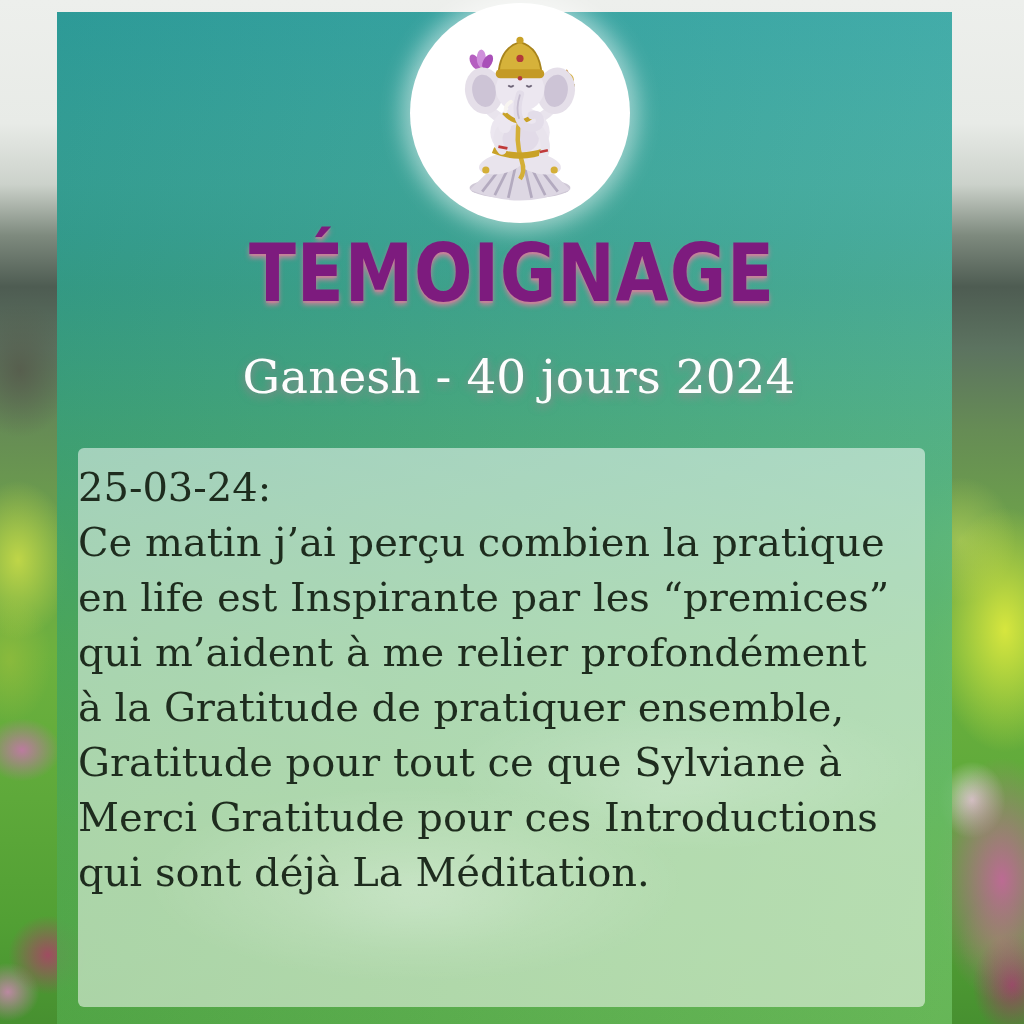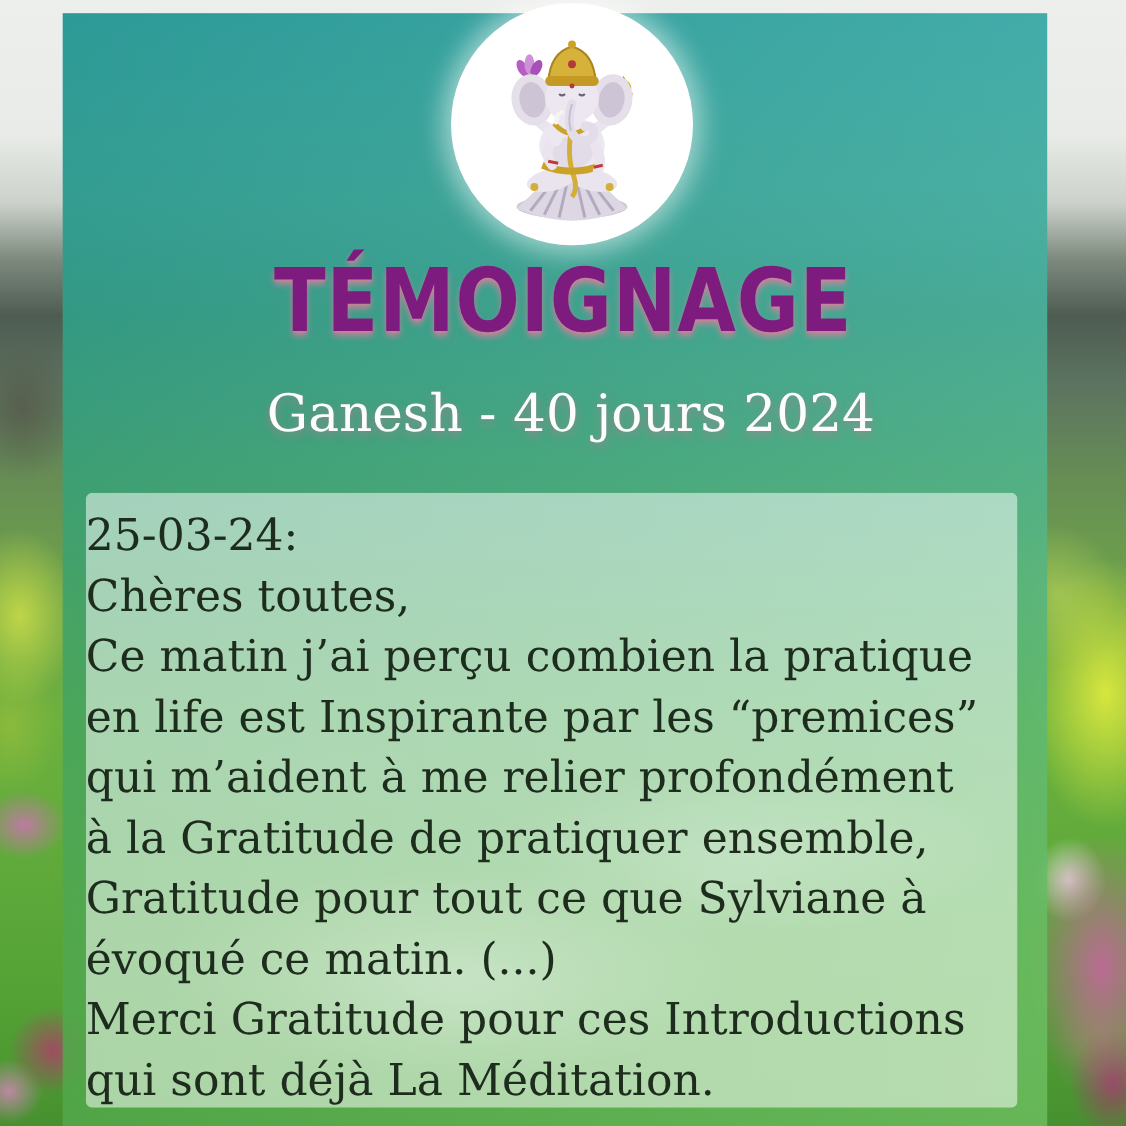--- a/index.html
+++ b/index.html
@@ -145,24 +145,22 @@
       <path d="M100,76 Q95,92 99,103 Q103,114 114,113 Q123,112 122,104 Q121,97 113,99" fill="none" stroke="#e3dde9" stroke-width="9" stroke-linecap="round"></path>
       <path d="M100,76 Q95,92 99,103" fill="none" stroke="#c6bdd0" stroke-width="2"></path>
     </svg>
   </div>
 
   <div class="title">TÉMOIGNAGE</div>
   <div class="subtitle">Ganesh - 40 jours 2024</div>
 
   <div class="panel">
     <div class="line">25-03-24:</div>
-    <div class="line">Chères toutes,</div>
     <div class="line">Ce matin j’ai perçu combien la pratique</div>
     <div class="line">en life est Inspirante par les “premices”</div>
     <div class="line">qui m’aident à me relier profondément</div>
     <div class="line">à la Gratitude de pratiquer ensemble,</div>
     <div class="line">Gratitude pour tout ce que Sylviane à</div>
-    <div class="line">évoqué ce matin. (...)</div>
     <div class="line">Merci Gratitude pour ces Introductions</div>
     <div class="line">qui sont déjà La Méditation.</div>
   </div>
 
 </div>
 
 </body></html>

